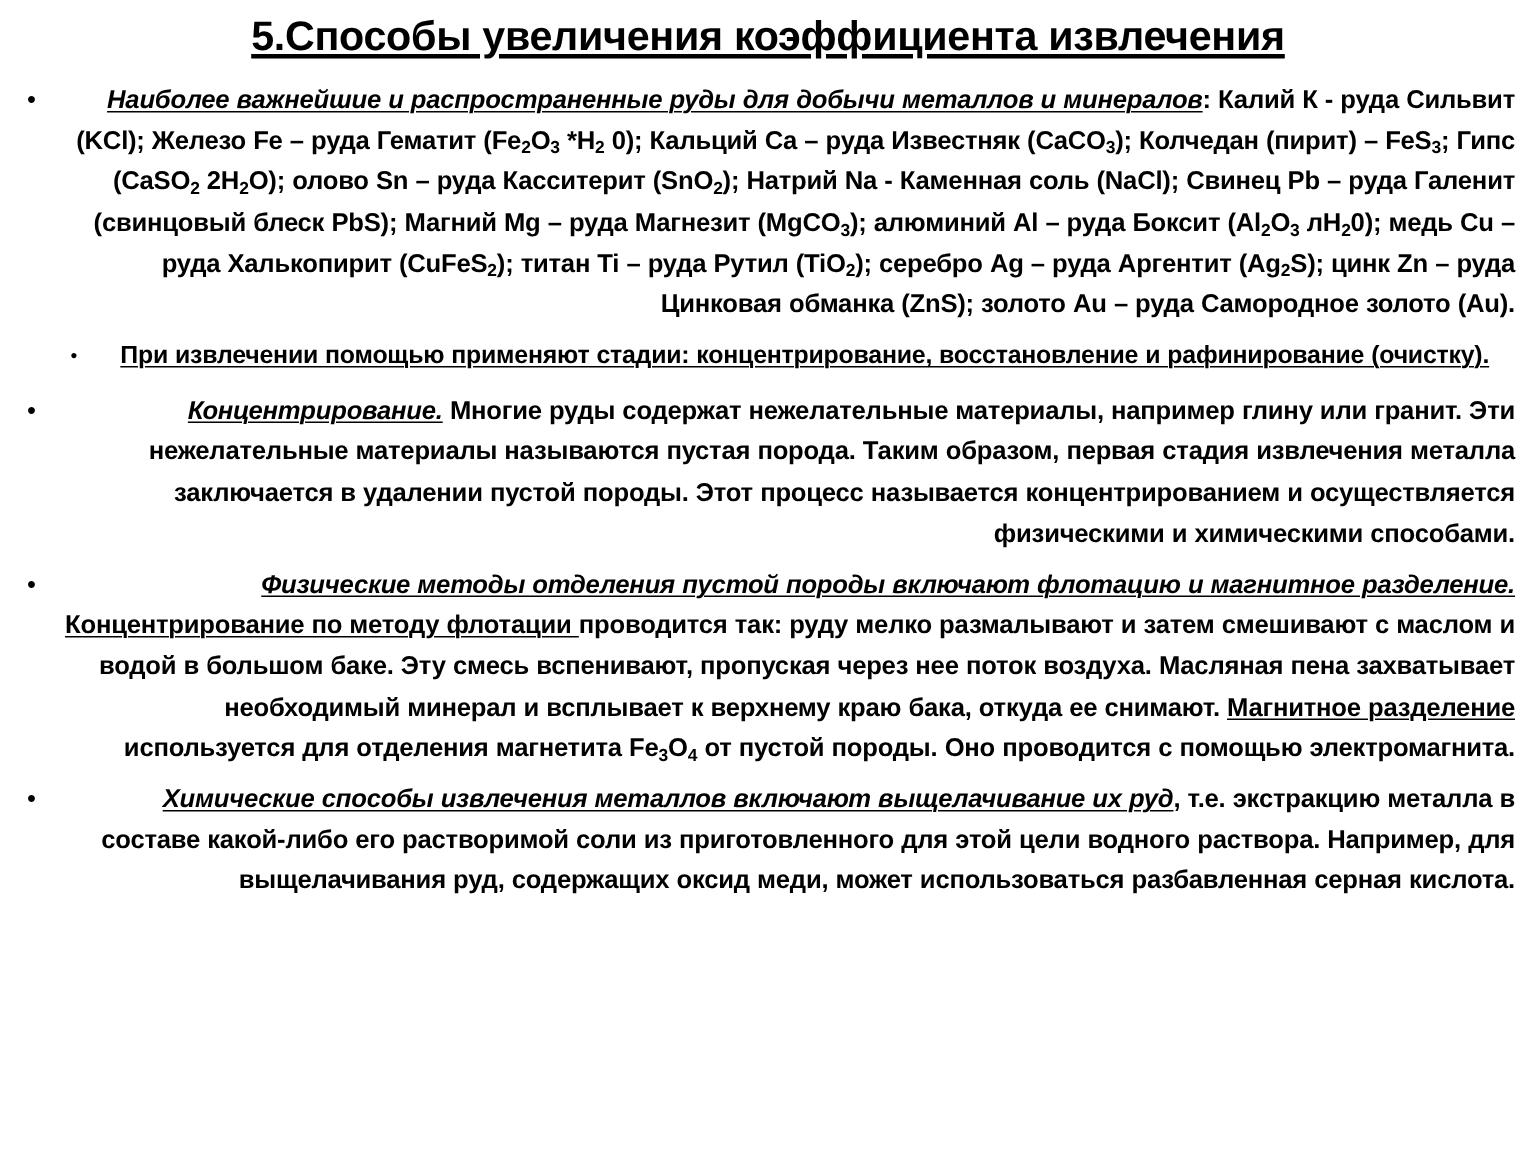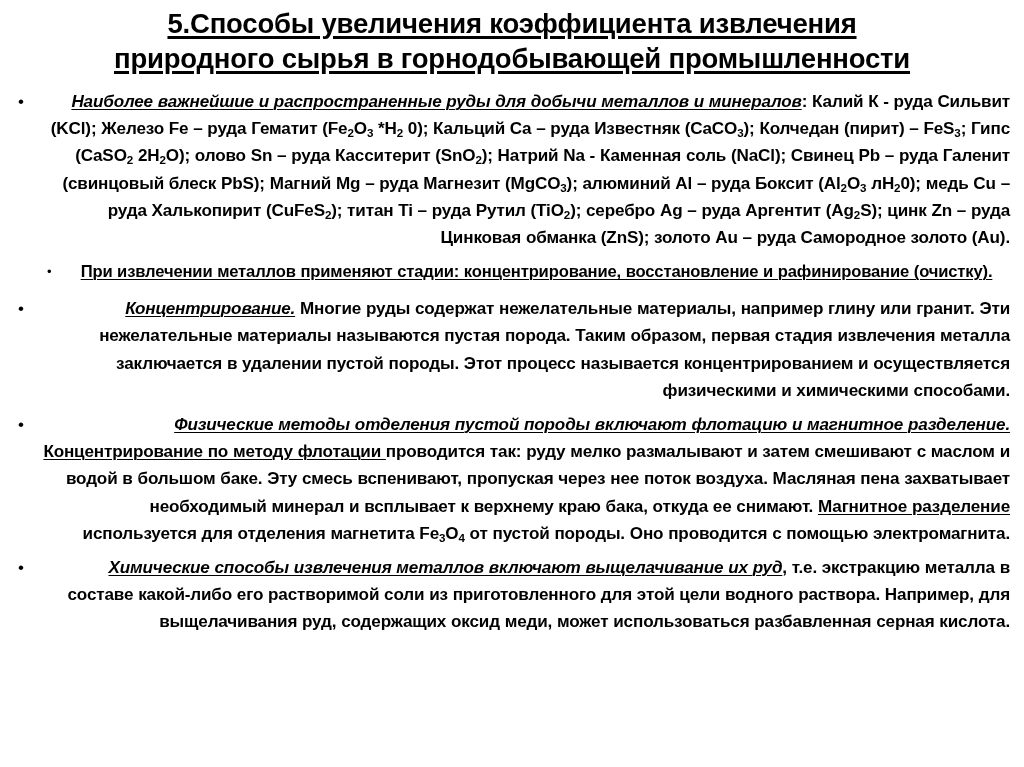--- a/index.html
+++ b/index.html
@@ -111,31 +111,30 @@
     font-weight: bold;
   }
 </style>
 </head>
 <body>
 
 <div class="slide">
 
   <div class="title-block">
     <span class="title-line">5.Способы увеличения коэффициента извлечения</span>
-    <span class="title-line">природного сырья в горнодобывающей промышленности</span>
   </div>
 
   <div class="body-block" id="body-block">
       <div class="bullet-row">
         <span class="bullet-mark">•</span>
         <p class="bullet-text" style="margin: 0px;"><span class="r-lead">Наиболее важнейшие и распространенные руды для добычи металлов и минералов</span><span class="r-plain">: Калий К - руда Сильвит (KCl);  Железо Fe – руда   Гематит (Fe</span><sub>2</sub><span class="r-plain">O</span><sub>3</sub><span class="r-plain"> *H</span><sub>2</sub><span class="r-plain"> 0); Кальций Ca – руда Известняк (CaCO</span><sub>3</sub><span class="r-plain">); Колчедан (пирит) – FeS</span><sub>3</sub><span class="r-plain">;  Гипс (CaSO</span><sub>2</sub><span class="r-plain"> 2H</span><sub>2</sub><span class="r-plain">O); олово Sn – руда Касситерит (SnO</span><sub>2</sub><span class="r-plain">); Натрий Na - Каменная соль (NaCl); Свинец Pb – руда Галенит (свинцовый  блеск PbS); Магний Mg – руда Магнезит (MgCO</span><sub>3</sub><span class="r-plain">); алюминий Al – руда Боксит (Al</span><sub>2</sub><span class="r-plain">O</span><sub>3</sub><span class="r-plain"> лН</span><sub>2</sub><span class="r-plain">0); медь Cu – руда Халькопирит (CuFeS</span><sub>2</sub><span class="r-plain">); титан Ti – руда Рутил (TiO</span><sub>2</sub><span class="r-plain">); серебро  Ag – руда Аргентит (Ag</span><sub>2</sub><span class="r-plain">S); цинк Zn – руда Цинковая обманка (ZnS); золото Au – руда Самородное золото (Au).</span></p>
       </div>
       <div class="bullet-row lvl2">
         <span class="bullet-mark">•</span>
-        <p class="bullet-text" style="margin: 0px;"><span class="r-ul">При извлечении металлов применяют стадии: концентрирование, восстановление и рафинирование (очистку).</span></p>
+        <p class="bullet-text" style="margin: 0px;"><span class="r-ul">При извлечении помощью применяют стадии: концентрирование, восстановление и рафинирование (очистку).</span></p>
       </div>
       <div class="bullet-row">
         <span class="bullet-mark">•</span>
         <p class="bullet-text" style="margin: 0px;"><span class="r-lead">Концентрирование.</span><span class="r-plain"> Многие руды содержат нежелательные материалы, например глину или гранит. Эти нежелательные материалы называются пустая порода. Таким образом, первая стадия извлечения металла заключается в удалении пустой породы. Этот процесс называется концентрированием и осуществляется физическими и химическими способами.</span></p>
       </div>
       <div class="bullet-row">
         <span class="bullet-mark">•</span>
         <p class="bullet-text" style="margin: 0px;"><span class="r-lead">Физические методы отделения пустой породы включают флотацию и магнитное разделение.</span><span class="r-plain"> </span><span class="r-ul">Концентрирование по методу флотации </span><span class="r-plain">проводится так: руду мелко размалывают и затем смешивают с маслом и водой в большом баке. Эту смесь вспенивают, пропуская через нее поток воздуха. Масляная пена захватывает необходимый минерал и всплывает к верхнему краю бака, откуда ее снимают. </span><span class="r-ul">Магнитное разделение </span><span class="r-plain">используется для отделения магнетита Fe</span><sub>3</sub><span class="r-plain">O</span><sub>4</sub><span class="r-plain"> от пустой породы. Оно проводится с помощью электромагнита.</span></p>
       </div>
       <div class="bullet-row">

